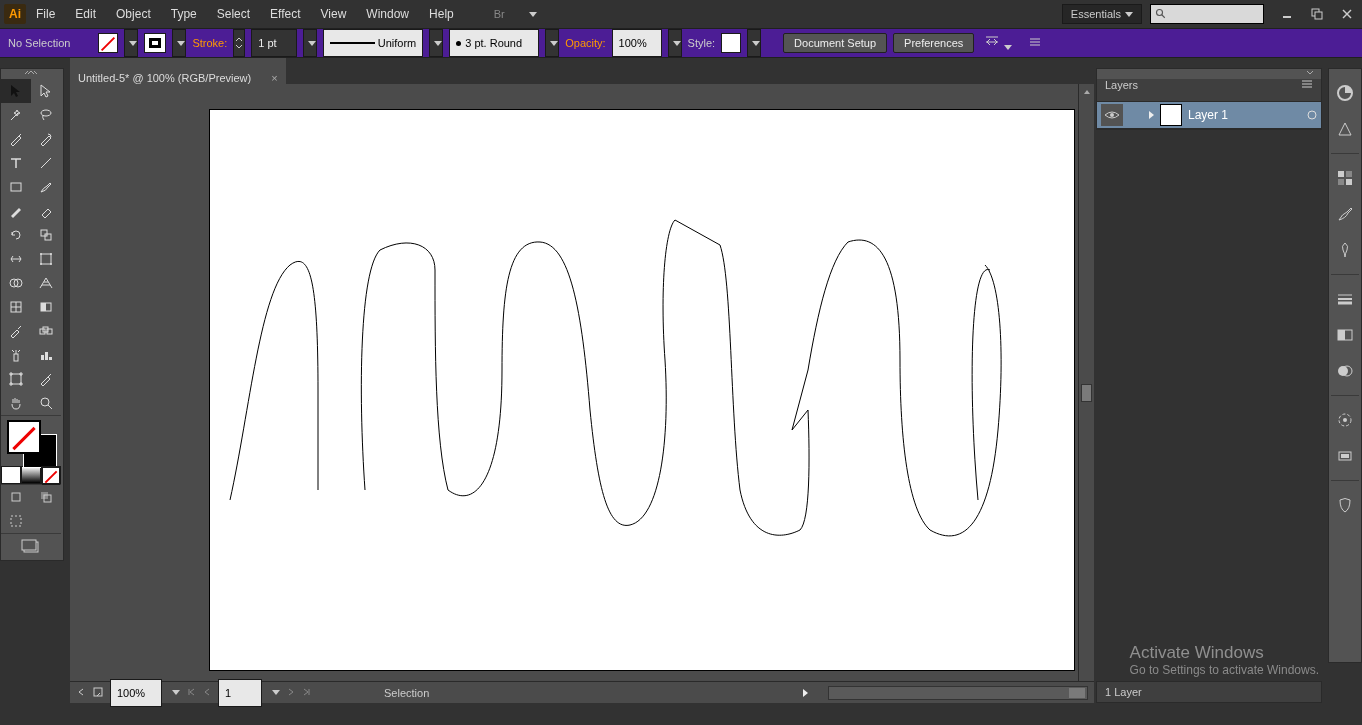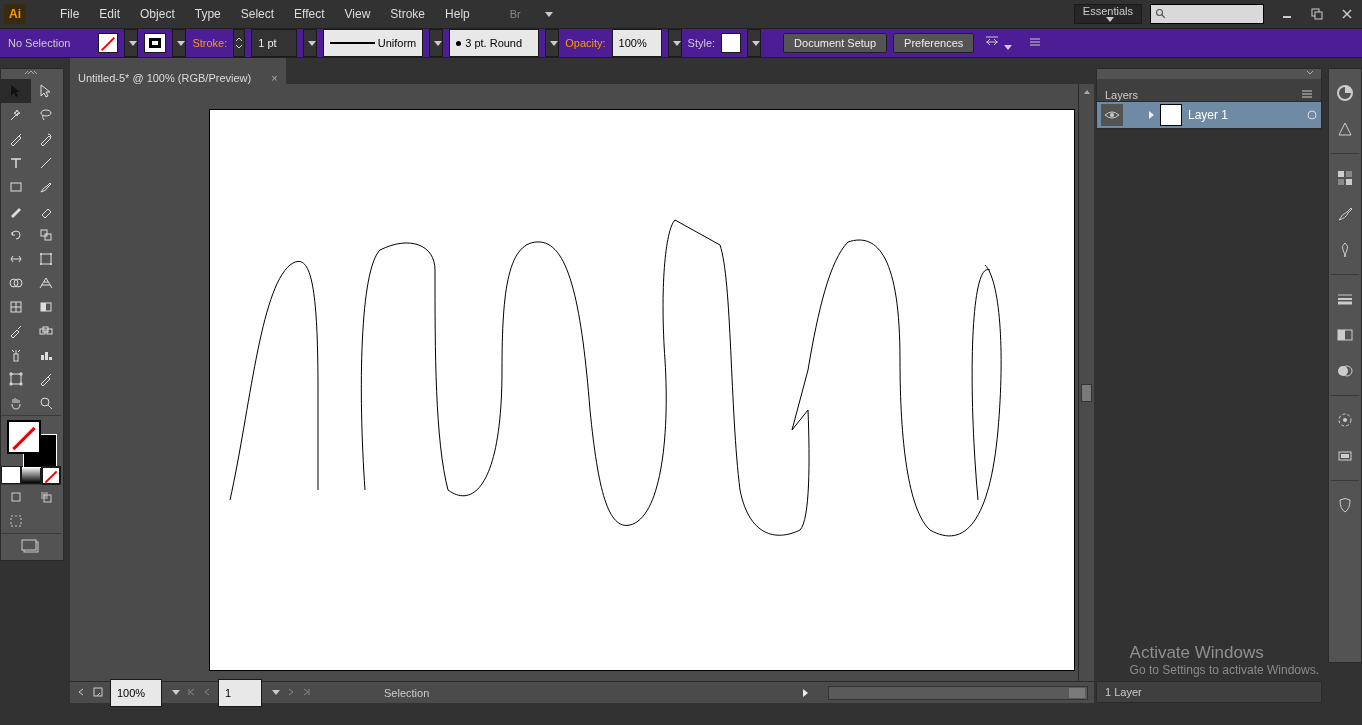--- a/index.html
+++ b/index.html
@@ -11,28 +11,28 @@
   position: relative;
 }
 .menubar {
   display: flex; align-items: center; height: 28px;
   background: #323232; padding-left: 4px;
 }
 .app-logo {
   width: 22px; height: 20px; background:#3a2a10;
   color:#ff9a00; font-weight:bold; font-size:12px;
   display:flex;align-items:center;justify-content:center;
-  margin-right:24px; border-radius:2px;
+  margin-right:0; border-radius:2px;
 }
 .menubar .mi { padding: 0 10px; height:28px; display:flex;align-items:center; color:#ddd; }
 .menubar .spacer { flex:1; }
 .workspace-switch {
   background:#262626; border:1px solid #1a1a1a; height:20px;
   padding:0 8px; display:flex;align-items:center; color:#ccc;
-  font-size:11px; margin-right:8px;flex-direction:column;
+  font-size:11px; margin-right:8px;
 }
 .search-box {
   width:114px;height:20px;background:#d9d9d9;border:1px solid #000;
   margin-right:8px; display:flex; align-items:center; padding:0 4px;
 }
 .search-box svg{width:12px;height:12px;}
 .win-ctrls { display:flex; }
 .win-ctrls div{
   width:30px;height:22px;display:flex;align-items:center;justify-content:center;
 }
@@ -115,21 +115,21 @@
   position:absolute;right:0;top:10px;width:34px;bottom:40px;background:#535353;
   border:1px solid #2a2a2a;display:flex;flex-direction:column;align-items:center;gap:12px;padding-top:12px;
 }
 .right-strip .ic{ width:24px;height:24px;display:flex;align-items:center;justify-content:center; }
 .right-strip .sep{ width:28px;height:1px;background:#3a3a3a; }
 
 .layers{
   position:absolute;right:40px;top:10px;width:226px;background:#535353;border:1px solid #2a2a2a;
 }
 .layers-head{
-  height:22px;background:#3f3f3f;display:flex;align-items:flex-end;padding:0 8px;font-size:11px;
+  height:22px;background:#3f3f3f;display:flex;align-items:flex-start;padding:0 8px;font-size:11px;
 }
 .layer-row{
   height:28px;background:#6f8aa5;display:flex;align-items:center;gap:6px;padding:0 4px;
   border-top:1px solid #2a2a2a;border-bottom:1px solid #2a2a2a;color:#fff;text-align:center;
 }
 .eye{ width:22px;height:22px;display:flex;align-items:center;justify-content:center;background:#535353; }
 .layer-thumb{ width:22px;height:22px;background:#fff;border:1px solid #000; }
 
 .status{
   position:absolute;left:70px;right:268px;bottom:0;height:22px;background:#4b4b4b;
@@ -156,21 +156,21 @@
 
 <div class="menubar">
   <div class="app-logo">Ai</div>
   <div class="mi">File</div>
   <div class="mi">Edit</div>
   <div class="mi">Object</div>
   <div class="mi">Type</div>
   <div class="mi">Select</div>
   <div class="mi">Effect</div>
   <div class="mi">View</div>
-  <div class="mi">Stroke</div>
+  <div class="mi">Window</div>
   <div class="mi">Help</div>
   <div style="width:20px"></div>
   <div class="mi">
       <span style="color:#888;font-size:11px;">Br</span>
     </div>
   <div class="mi">
     <svg viewBox="0 0 16 16">
         <rect x="1" y="2" width="6" height="12" fill="none" stroke="#ccc"></rect>
         <rect x="9" y="2" width="6" height="12" fill="none" stroke="#ccc"></rect>
       </svg>

